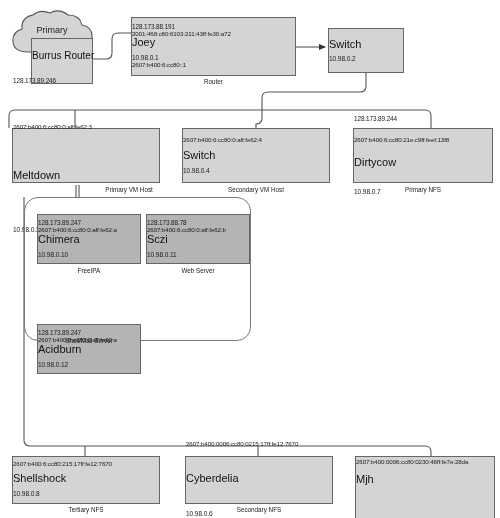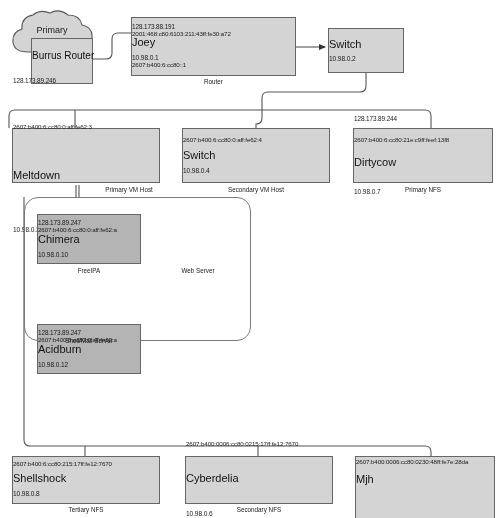--- a/index.html
+++ b/index.html
@@ -167,20 +167,26 @@
   <div class="vmbox" style="left:24px; top:197px; width:227px; height:144px;"></div>
 
   <div class="node vm" style="left:37px; top:214px; width:104px; height:50px;">
     <div class="addr v4">128.173.89.247</div>
     <div class="addr">2607:b400:6:cc80:0:aff:fe62:a</div>
     <div class="nm">Chimera</div>
     <div class="addr bottom">10.98.0.10</div>
   </div>
   <div class="caption" style="left:46px; top:267px; width:86px;">FreeIPA</div>
 
+  <div class="node vm" style="left:146px; top:214px; width:104px; height:50px;">
+    <div class="addr v4">128.173.88.78</div>
+    <div class="addr">2607:b400:6:cc80:0:aff:fe62:b</div>
+    <div class="nm">Sczi</div>
+    <div class="addr bottom">10.98.0.11</div>
+  </div>
   <div class="caption" style="left:155px; top:267px; width:86px;">Web Server</div>
 
   <div class="node vm" style="left:37px; top:284px; width:104px; height:50px;margin-top:40px;">
     <div class="addr v4">128.173.89.247</div>
     <div class="addr">2607:b400:6:cc80:0:aff:fe62:a</div>
     <div class="nm">Acidburn</div>
     <div class="addr bottom">10.98.0.12</div>
   </div>
   <div class="caption" style="left:46px; top:337px; width:86px;">Shell/Mail Server</div>
 

